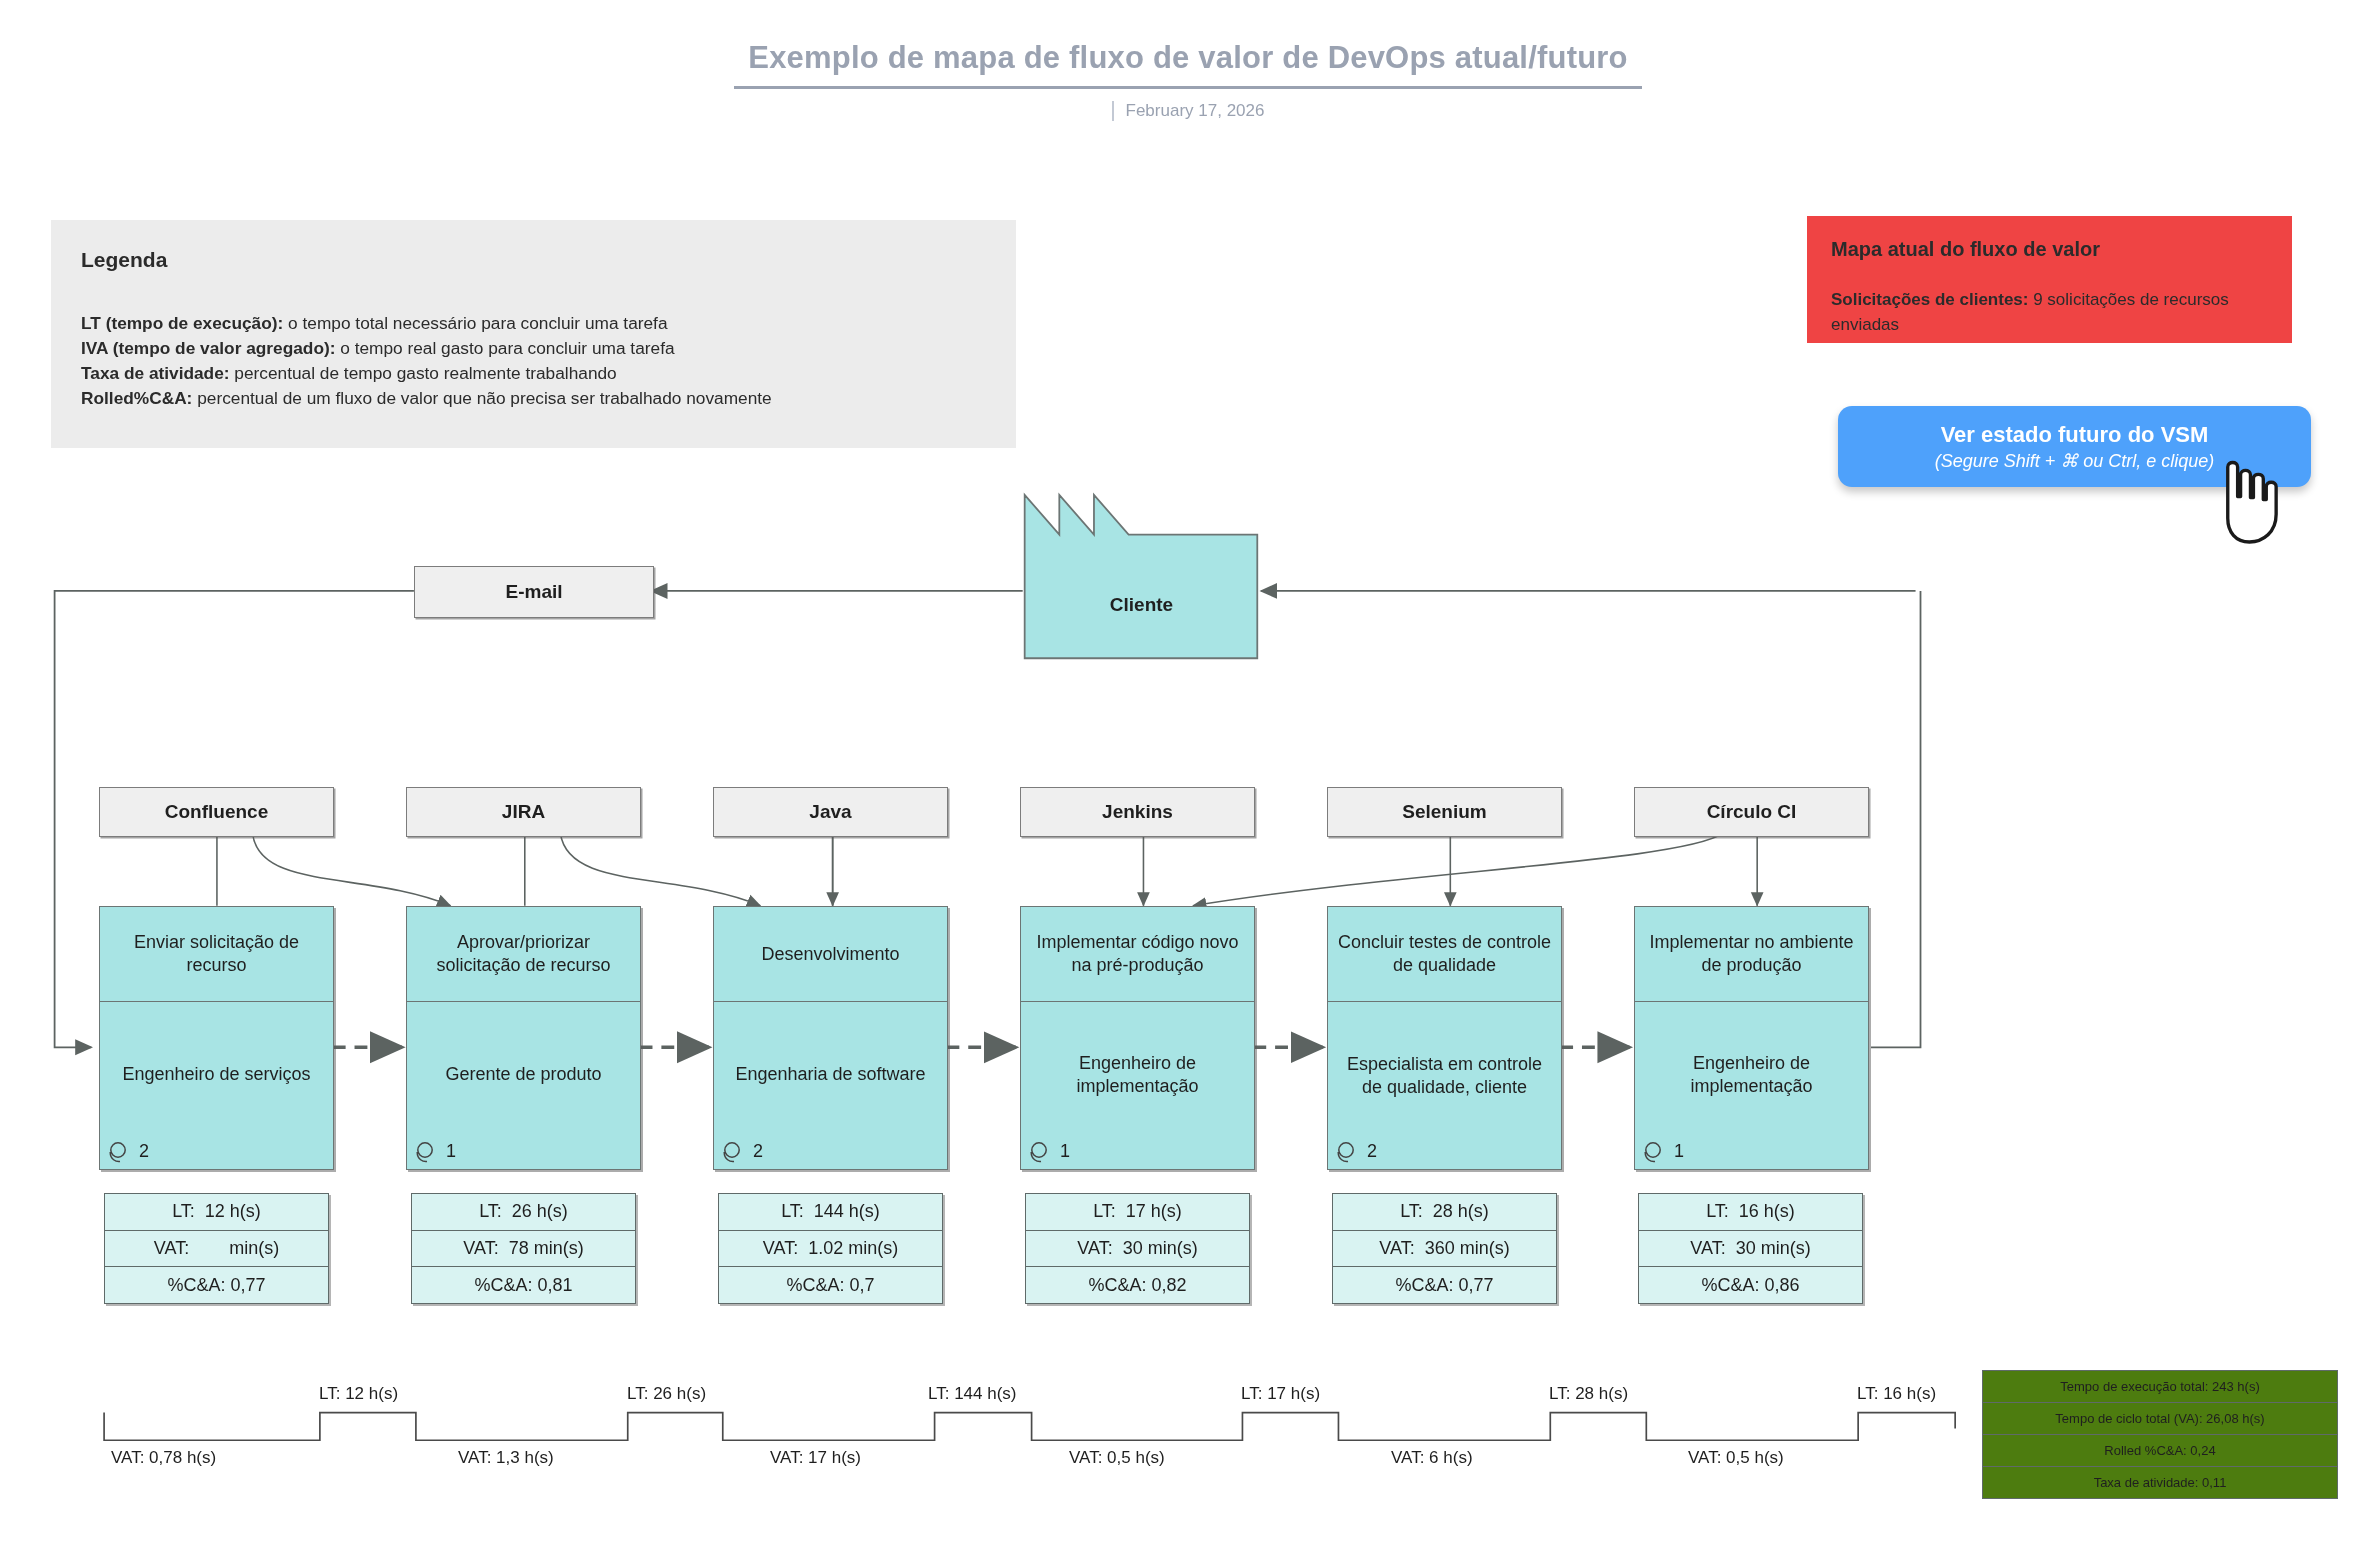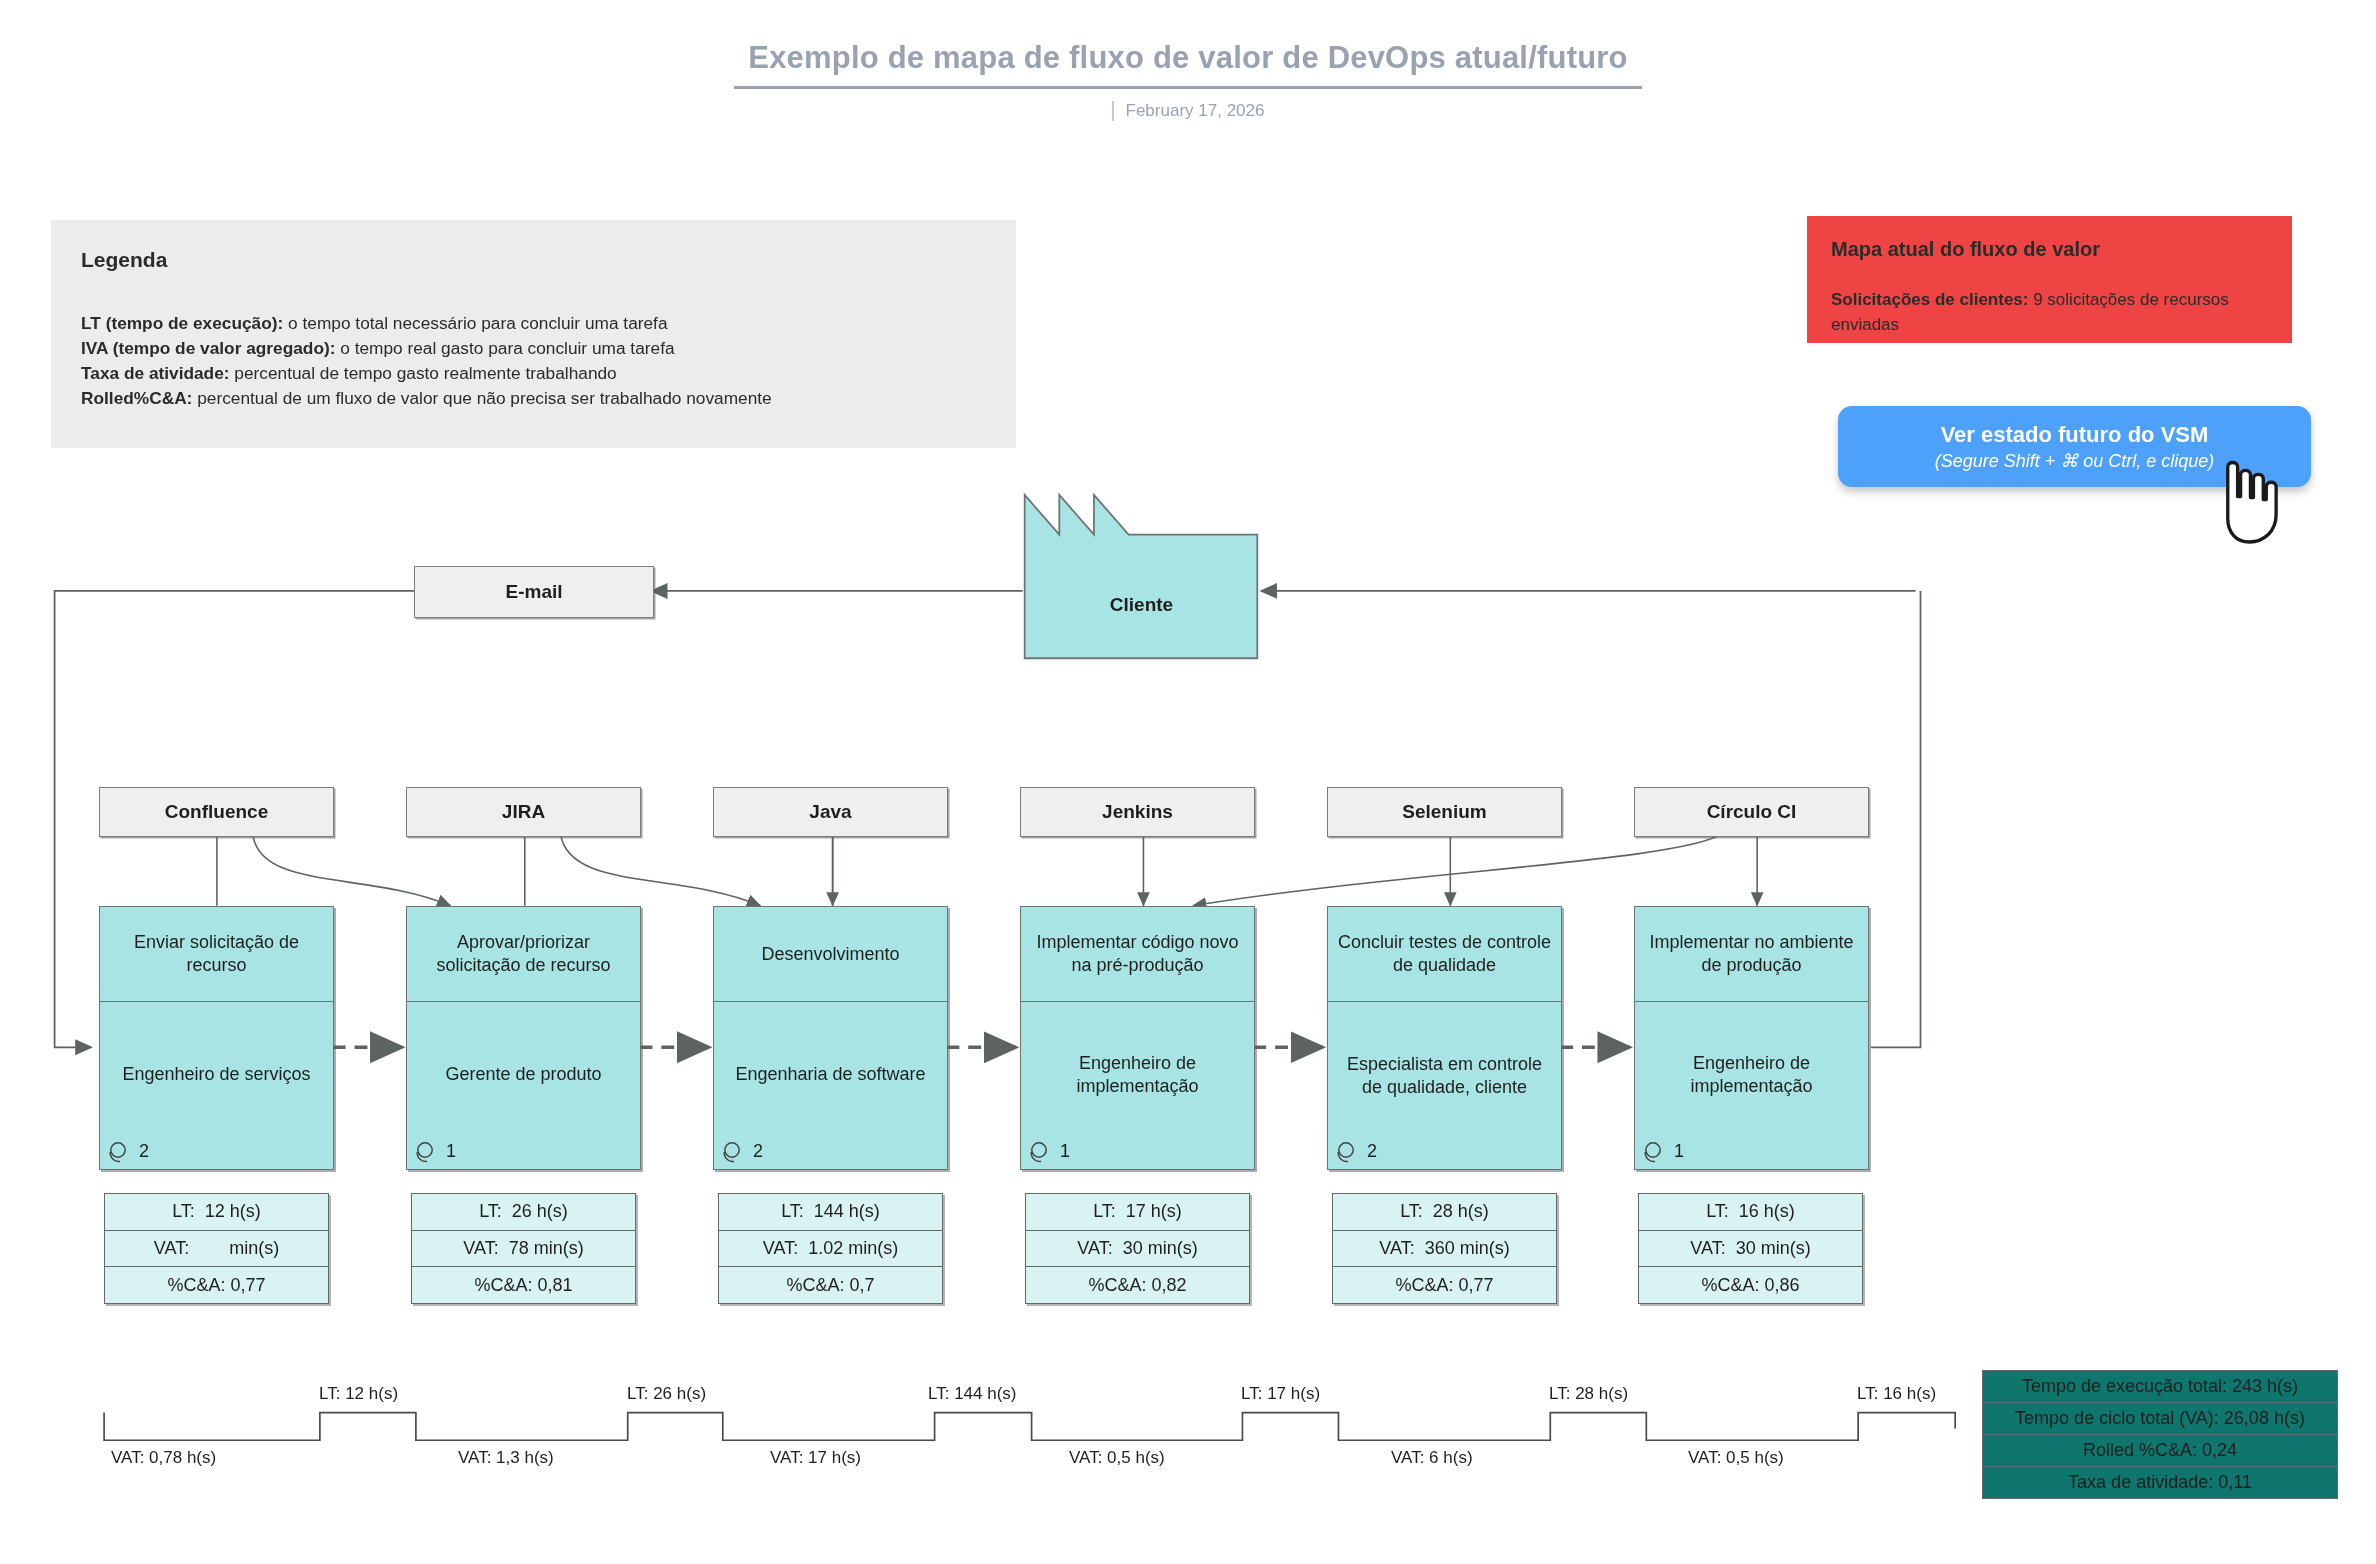--- a/index.html
+++ b/index.html
@@ -104,23 +104,23 @@
   }
   .metric-row:last-child{border-bottom:none;}
 
   
   .tl-lt{position:absolute;font-size:17px;color:#1f1f1f;white-space:nowrap;}
   .tl-vat{position:absolute;font-size:17px;color:#1f1f1f;white-space:nowrap;}
 
   
   #summary{left:1982px;top:1370px;width:354px;border:1.5px solid #5f6a69;}
   .sum-row{
-    background:#0f766e;border-bottom:1.5px solid #5f6a69;
+    background:#4d7c0f;border-bottom:1.5px solid #5f6a69;
     height:31px;display:flex;align-items:center;justify-content:center;
-    font-size:18px;color:#1f1f1f;white-space:nowrap;
+    font-size:13px;color:#1f1f1f;white-space:nowrap;
   }
   .sum-row:last-child{border-bottom:none;}
 </style>
 </head>
 <body>
 
 <div id="header" class="abs">
   <div id="doc-title">Exemplo de mapa de fluxo de valor de DevOps atual/futuro</div>
   <div id="doc-date">
     <span class="divider"></span>

